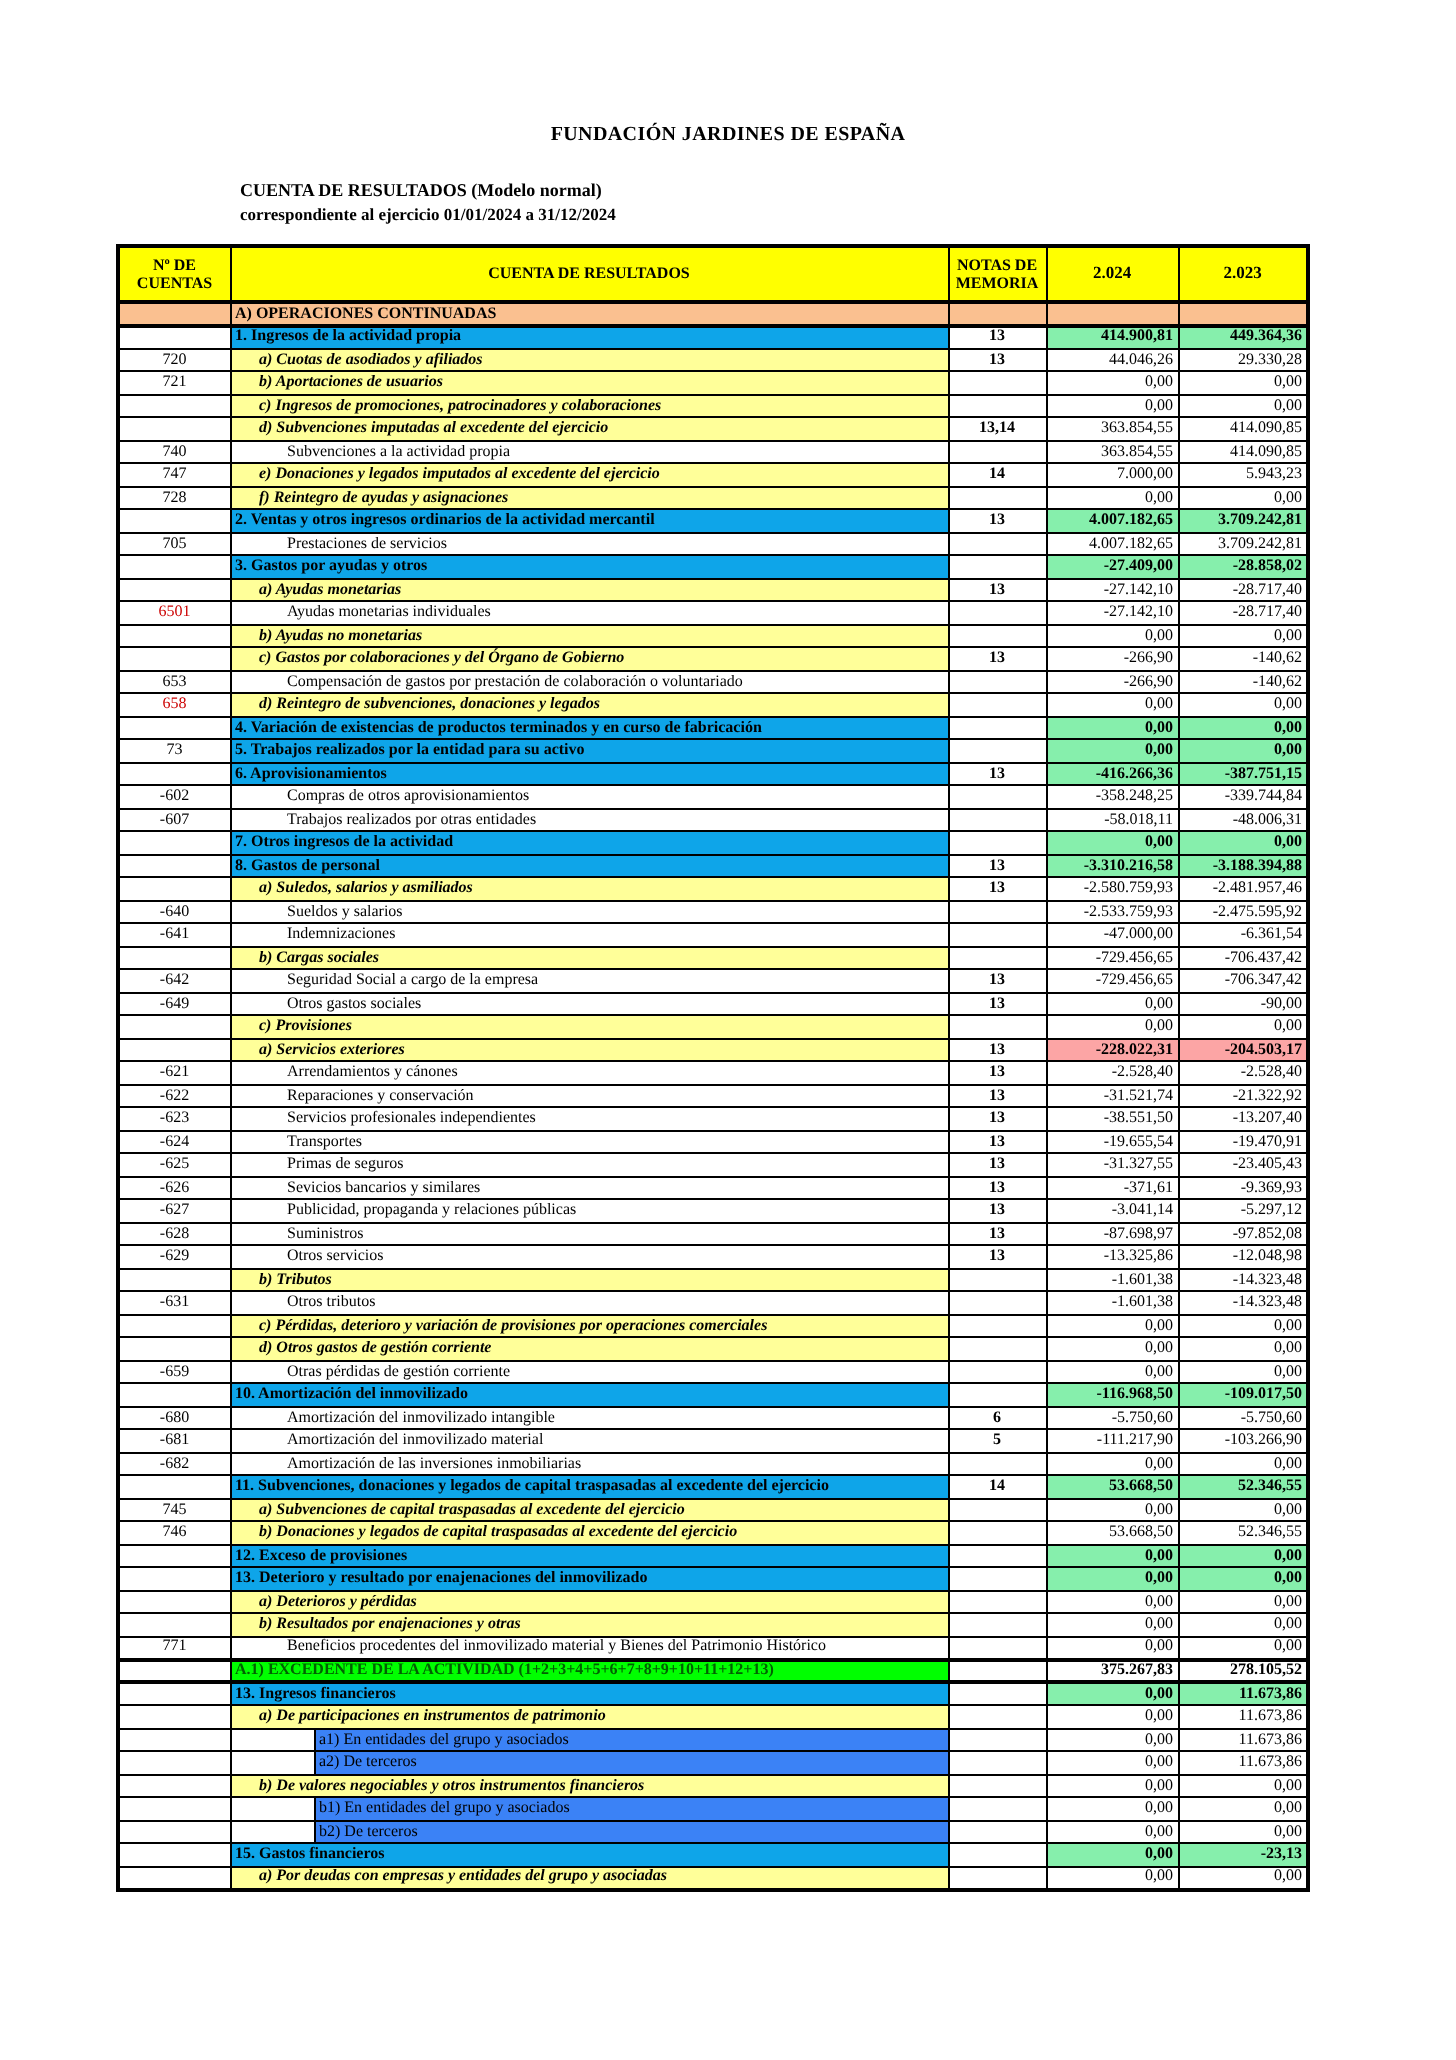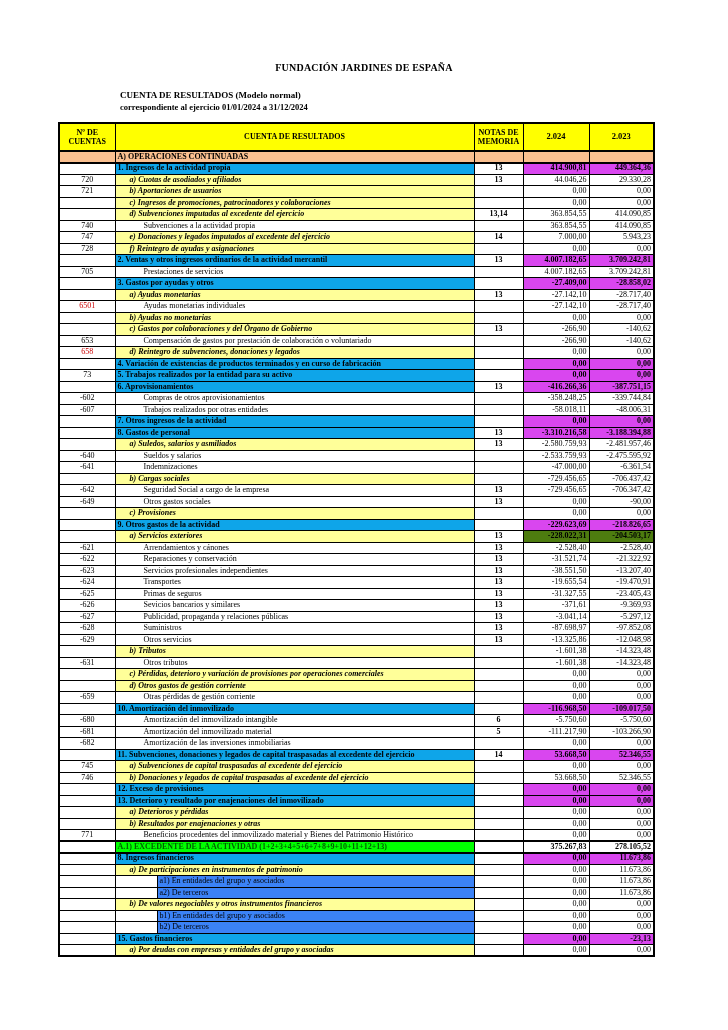--- a/index.html
+++ b/index.html
@@ -13,23 +13,23 @@
   tr.hdr{height:28px;}
   tr.hdr th{background:#FFFF00;font-weight:bold;text-align:center;font-size:8px;border-bottom:2px solid #000;white-space:normal;line-height:1.15;}
   tr.hdr th.years{font-size:8.5px;}
   .c-num{text-align:center;}
   .c-num.red{color:#CC0000;}
   .c-nota{text-align:center;font-weight:bold;}
   .c-v{text-align:right;}
   tr.orange td{background:#FAC090;font-weight:bold;border-top:2px solid #000;border-bottom:2px solid #000;}
   tr.section td{border-top:1.5px solid #000;border-bottom:1.5px solid #000;}
   tr.section .c-label{background:#0ea5e9;font-weight:bold;}
-  tr.section .c-v{background:#d946ef;font-weight:bold;}
+  tr.section .c-v{background:#86efac;font-weight:bold;}
   tr.sub .c-label{background:#FFFF99;font-weight:bold;font-style:italic;}
-  tr.sub.vg .c-v{background:#4d7c0f;font-weight:bold;}
+  tr.sub.vg .c-v{background:#fca5a5;font-weight:bold;}
   tr.subsub .c-label{background:#3b82f6;margin-left:23px;}
   tr.total td{border-top:2px solid #000;border-bottom:2px solid #000;}
   tr.total .c-label{background:#00FF00;color:#006100;font-weight:bold;}
   tr.total .c-v{font-weight:bold;margin-left:23px;}
   .pad1{padding-left:14px;}
   .pad2{padding-left:28px;}
 </style>
 </head>
 <body>
 
@@ -273,27 +273,20 @@
         <td class="c-v">0,00</td>
         <td class="c-v">-90,00</td>
       </tr>
       <tr class="sub">
         <td class="c-num"></td>
         <td colspan="2" class="c-label pad1">c) Provisiones</td>
         <td class="c-nota"></td>
         <td class="c-v">0,00</td>
         <td class="c-v">0,00</td>
       </tr>
-      <tr class="section">
-        <td class="c-num"></td>
-        <td colspan="2" class="c-label">9. Otros gastos de la actividad</td>
-        <td class="c-nota"></td>
-        <td class="c-v">-229.623,69</td>
-        <td class="c-v">-218.826,65</td>
-      </tr>
       <tr class="sub vg">
         <td class="c-num"></td>
         <td colspan="2" class="c-label pad1">a) Servicios exteriores</td>
         <td class="c-nota">13</td>
         <td class="c-v">-228.022,31</td>
         <td class="c-v">-204.503,17</td>
       </tr>
       <tr class="detail">
         <td class="c-num">-621</td>
         <td colspan="2" class="c-label pad2">Arrendamientos y cánones</td>
@@ -478,21 +471,21 @@
       </tr>
       <tr class="total">
         <td class="c-num"></td>
         <td colspan="2" class="c-label">A.1) EXCEDENTE DE LA ACTIVIDAD (1+2+3+4+5+6+7+8+9+10+11+12+13)</td>
         <td class="c-nota"></td>
         <td class="c-v">375.267,83</td>
         <td class="c-v">278.105,52</td>
       </tr>
       <tr class="section">
         <td class="c-num"></td>
-        <td colspan="2" class="c-label">8. Ingresos financieros</td>
+        <td colspan="2" class="c-label">13. Ingresos financieros</td>
         <td class="c-nota"></td>
         <td class="c-v">0,00</td>
         <td class="c-v">11.673,86</td>
       </tr>
       <tr class="sub">
         <td class="c-num"></td>
         <td colspan="2" class="c-label pad1">a) De participaciones en instrumentos de patrimonio</td>
         <td class="c-nota"></td>
         <td class="c-v">0,00</td>
         <td class="c-v">11.673,86</td>

